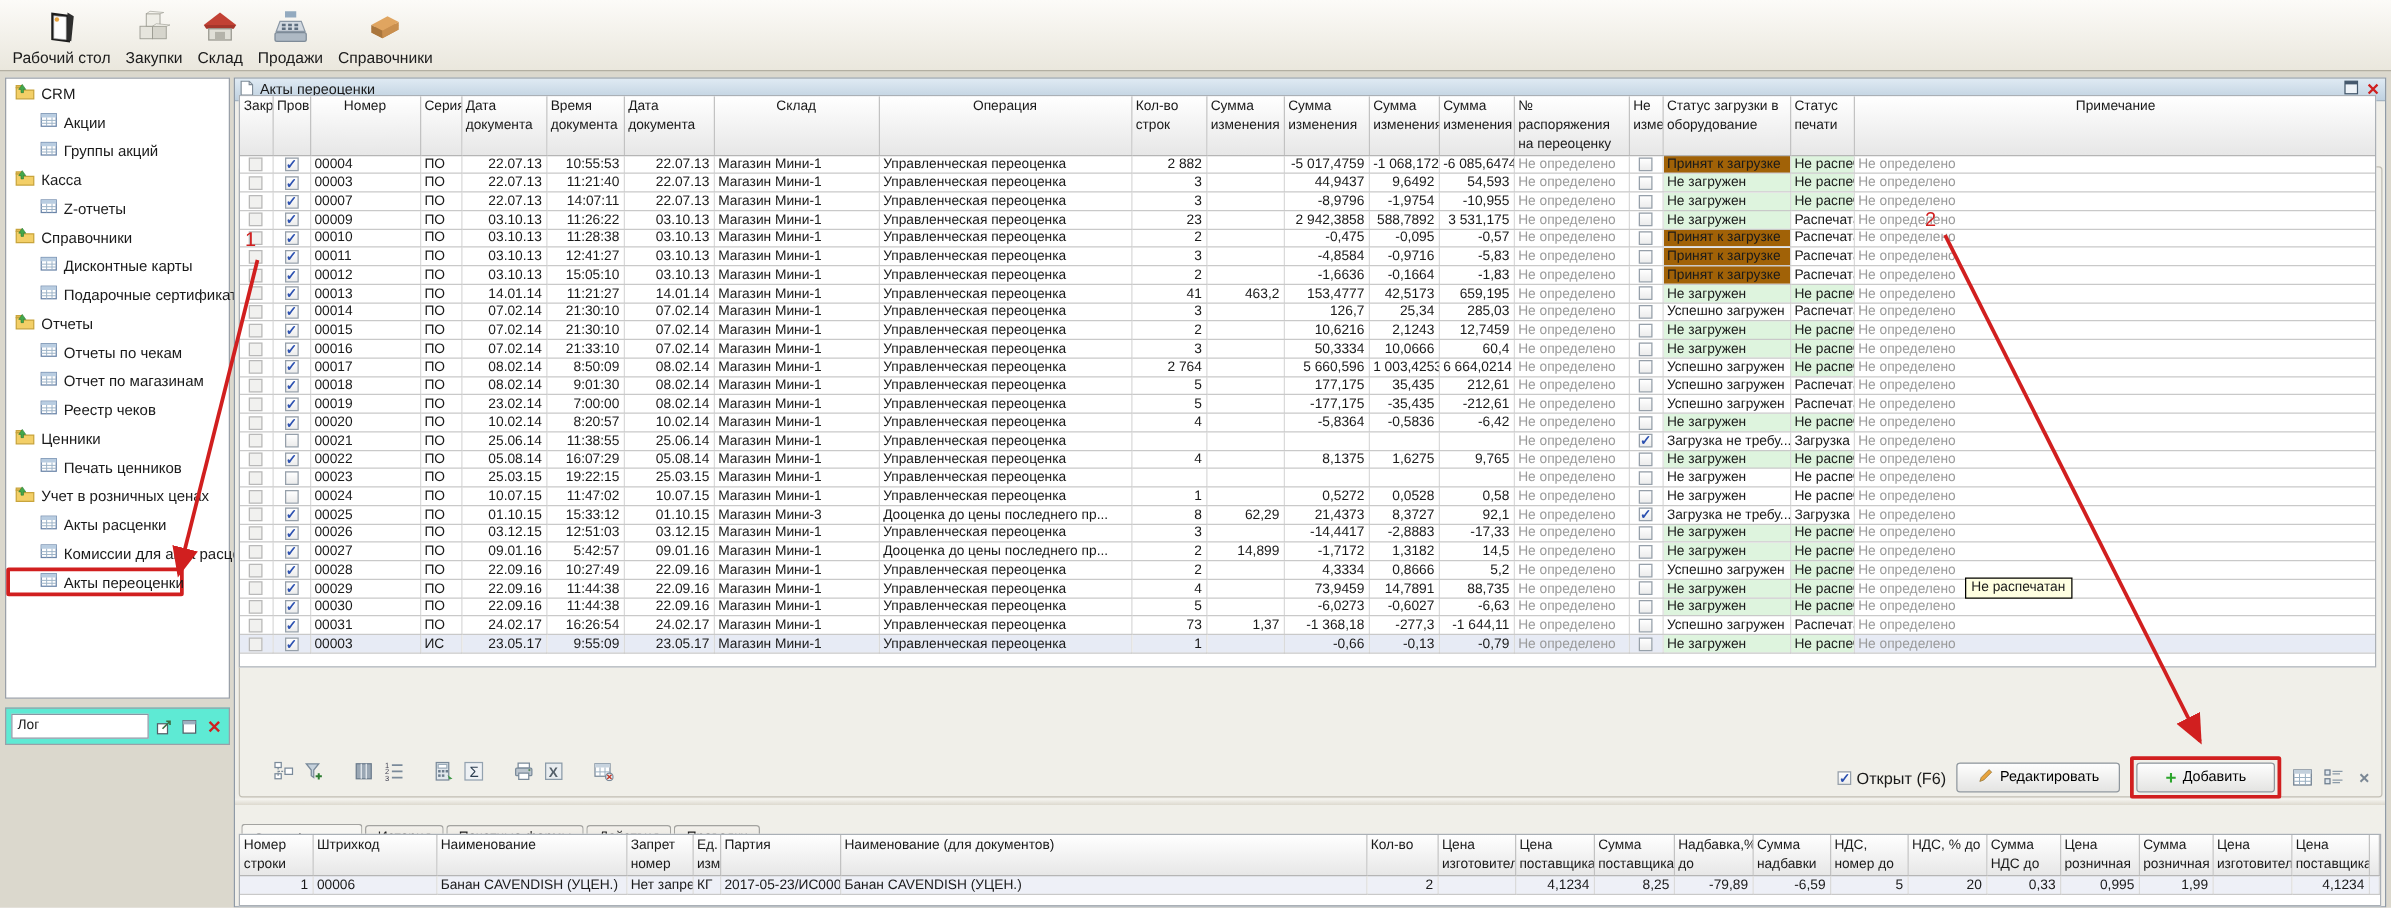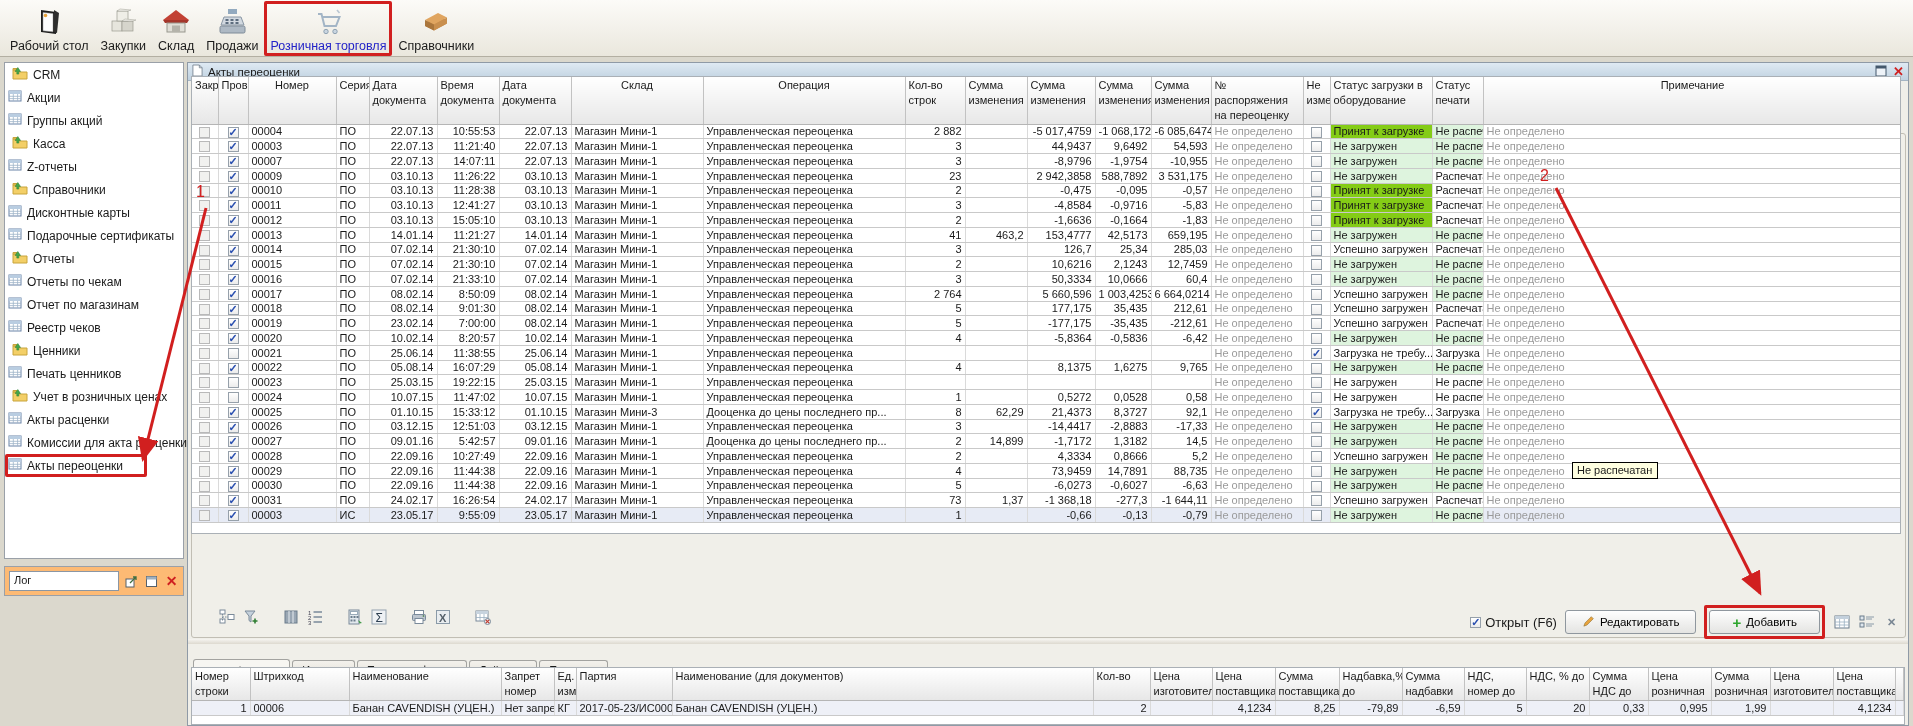--- a/index.html
+++ b/index.html
@@ -15,25 +15,25 @@
   .tb-ico svg{width:32px;height:32px}
   .tb-label{font-size:12.5px;white-space:nowrap;margin-top:0}
   .tb-sel .tb-label{color:#2323c8}
   .red-frame{border:3px solid #d11f1f!important;border-radius:2px}
   
   #sidebar{position:absolute;left:4px;top:62px;width:180px;height:497px;background:#fff;
     border:1px solid #9aa0a8}
   .tree-row{height:23px;display:flex;align-items:center;gap:5px;white-space:nowrap;
     font-size:12px;border:3px solid transparent;cursor:pointer}
   .tree-row.root{padding-left:4px}
-  .tree-row.child{}
+  .tree-row.child{padding-left:24px}
   .tree-row svg{flex:0 0 auto}
   .tree-hl{border:3px solid #d11f1f;border-radius:2px;width:142px}
   
-  #logpanel{position:absolute;left:4px;top:566px;width:180px;height:30px;background:#fdba74;
+  #logpanel{position:absolute;left:4px;top:566px;width:180px;height:30px;background:#5eead4;
     border:1px solid #9aa0a8;display:flex;align-items:center;padding:0 4px;gap:5px}
   #log-field{flex:1;height:20px;background:#fff;border:1px solid #8a96a4;padding:2px 4px;font-size:11px}
   .log-ic{width:15px;height:15px;display:inline-flex;align-items:center;justify-content:center;cursor:pointer}
   .xred{color:#cf2020;font-weight:bold;font-size:14px;line-height:1}
   
   #main{position:absolute;left:187px;top:62px;width:1722px;height:664px;background:#f0efe9;
     border:1px solid #8f9aa6}
   #titlebar{position:absolute;left:0;top:0;width:100%;height:18px;
     background:linear-gradient(#dfeaf3,#bfd1e0);border-bottom:1px solid #a4b4c2;
     display:flex;align-items:center;padding:0 4px;gap:5px}
@@ -57,21 +57,21 @@
   th{font-weight:normal;font-size:11px;text-align:left;vertical-align:top;
     background:linear-gradient(#ffffff,#e7e7e7);border-right:1px solid #c2c2c2;
     border-bottom:1px solid #b5b5b5;padding:1px 3px;height:33px;line-height:1.35;
     overflow:hidden;white-space:normal}
   th.c{text-align:center}
   td{font-size:11px;height:14.75px;padding:0 3px;border-right:1px solid #dadada;
     border-bottom:1px solid #c9c9c9;white-space:nowrap;overflow:hidden;background:#fff}
   td.r{text-align:right}
   td.gray{color:#9a9a9a}
   td.cbc{text-align:center;padding:0}
-  .st-y{background:#84cc16}.st-g{background:#def4de}.st-w{background:#fff}
+  .st-y{background:#a16207}.st-g{background:#def4de}.st-w{background:#fff}
   tr.sel td{background:#e7ebf5}
   tr.sel td.st-g{background:#def4de}
   .cbx{display:inline-block;width:11px;height:11px;border:1px solid #96a0aa;
     background:linear-gradient(#fff,#ececec);position:relative;vertical-align:middle;cursor:pointer}
   .cbx.dis{background:#f1f1ef;border-color:#b9b9b9}
   .cbx.on::after{content:"✓";position:absolute;left:0px;top:-2px;color:#2b50b0;
     font-size:11px;font-weight:bold}
   
   #grid-tools{position:absolute;left:30px;top:545px;display:flex;align-items:center;gap:6px}
   #grid-tools .gti{width:18px;height:18px;display:inline-flex;align-items:center;justify-content:center;cursor:pointer}
@@ -153,31 +153,20 @@
             <rect x="19.5" y="13" width="3" height="2"></rect>
             <rect x="9.5" y="16" width="3" height="2"></rect>
             <rect x="14.5" y="16" width="3" height="2"></rect>
             <rect x="19.5" y="16" width="3" height="2"></rect>
           </g>
           <rect x="4" y="20" width="25" height="7" rx="1.5" fill="#aeb9c4" stroke="#7e8b98"></rect>
         </svg>
       </span>
       <span class="tb-label">Продажи</span>
     </div>
-    <div class="tb-item tb-sel red-frame">
-      <span class="tb-ico">
-        <svg viewBox="0 0 32 32" fill="none">
-          <path d="M6 8 h3.5 l3 12 h11.5 l3.5-9 H10" stroke="#a3b5c6" stroke-width="2"></path>
-          <circle cx="14" cy="25.5" r="2.2" fill="#c9d5e0" stroke="#8fa2b3"></circle>
-          <circle cx="23" cy="25.5" r="2.2" fill="#c9d5e0" stroke="#8fa2b3"></circle>
-          <path d="M25 4 l2.5 3" stroke="#b9c6d2" stroke-width="1.6"></path>
-        </svg>
-      </span>
-      <span class="tb-label">Розничная торговля</span>
-    </div>
     <div class="tb-item">
       <span class="tb-ico">
         <svg viewBox="0 0 32 32">
           <path d="M5 20 L18 13 l9 4.5 L14 24.5 Z" fill="#c08344"></path>
           <path d="M5 17 L18 10 l9 4.5 L14 21.5 Z" fill="#d29452"></path>
           <path d="M5 14 L18 7 l9 4.5 L14 18.5 Z" fill="#e0a560"></path>
           <path d="M5 14 v6 l9 4.5 v-6 Z" fill="#aa763c"></path>
           <path d="M27 11.5 v6 l-13 7 v-6 Z" fill="#c98f4e"></path>
         </svg>
       </span>

